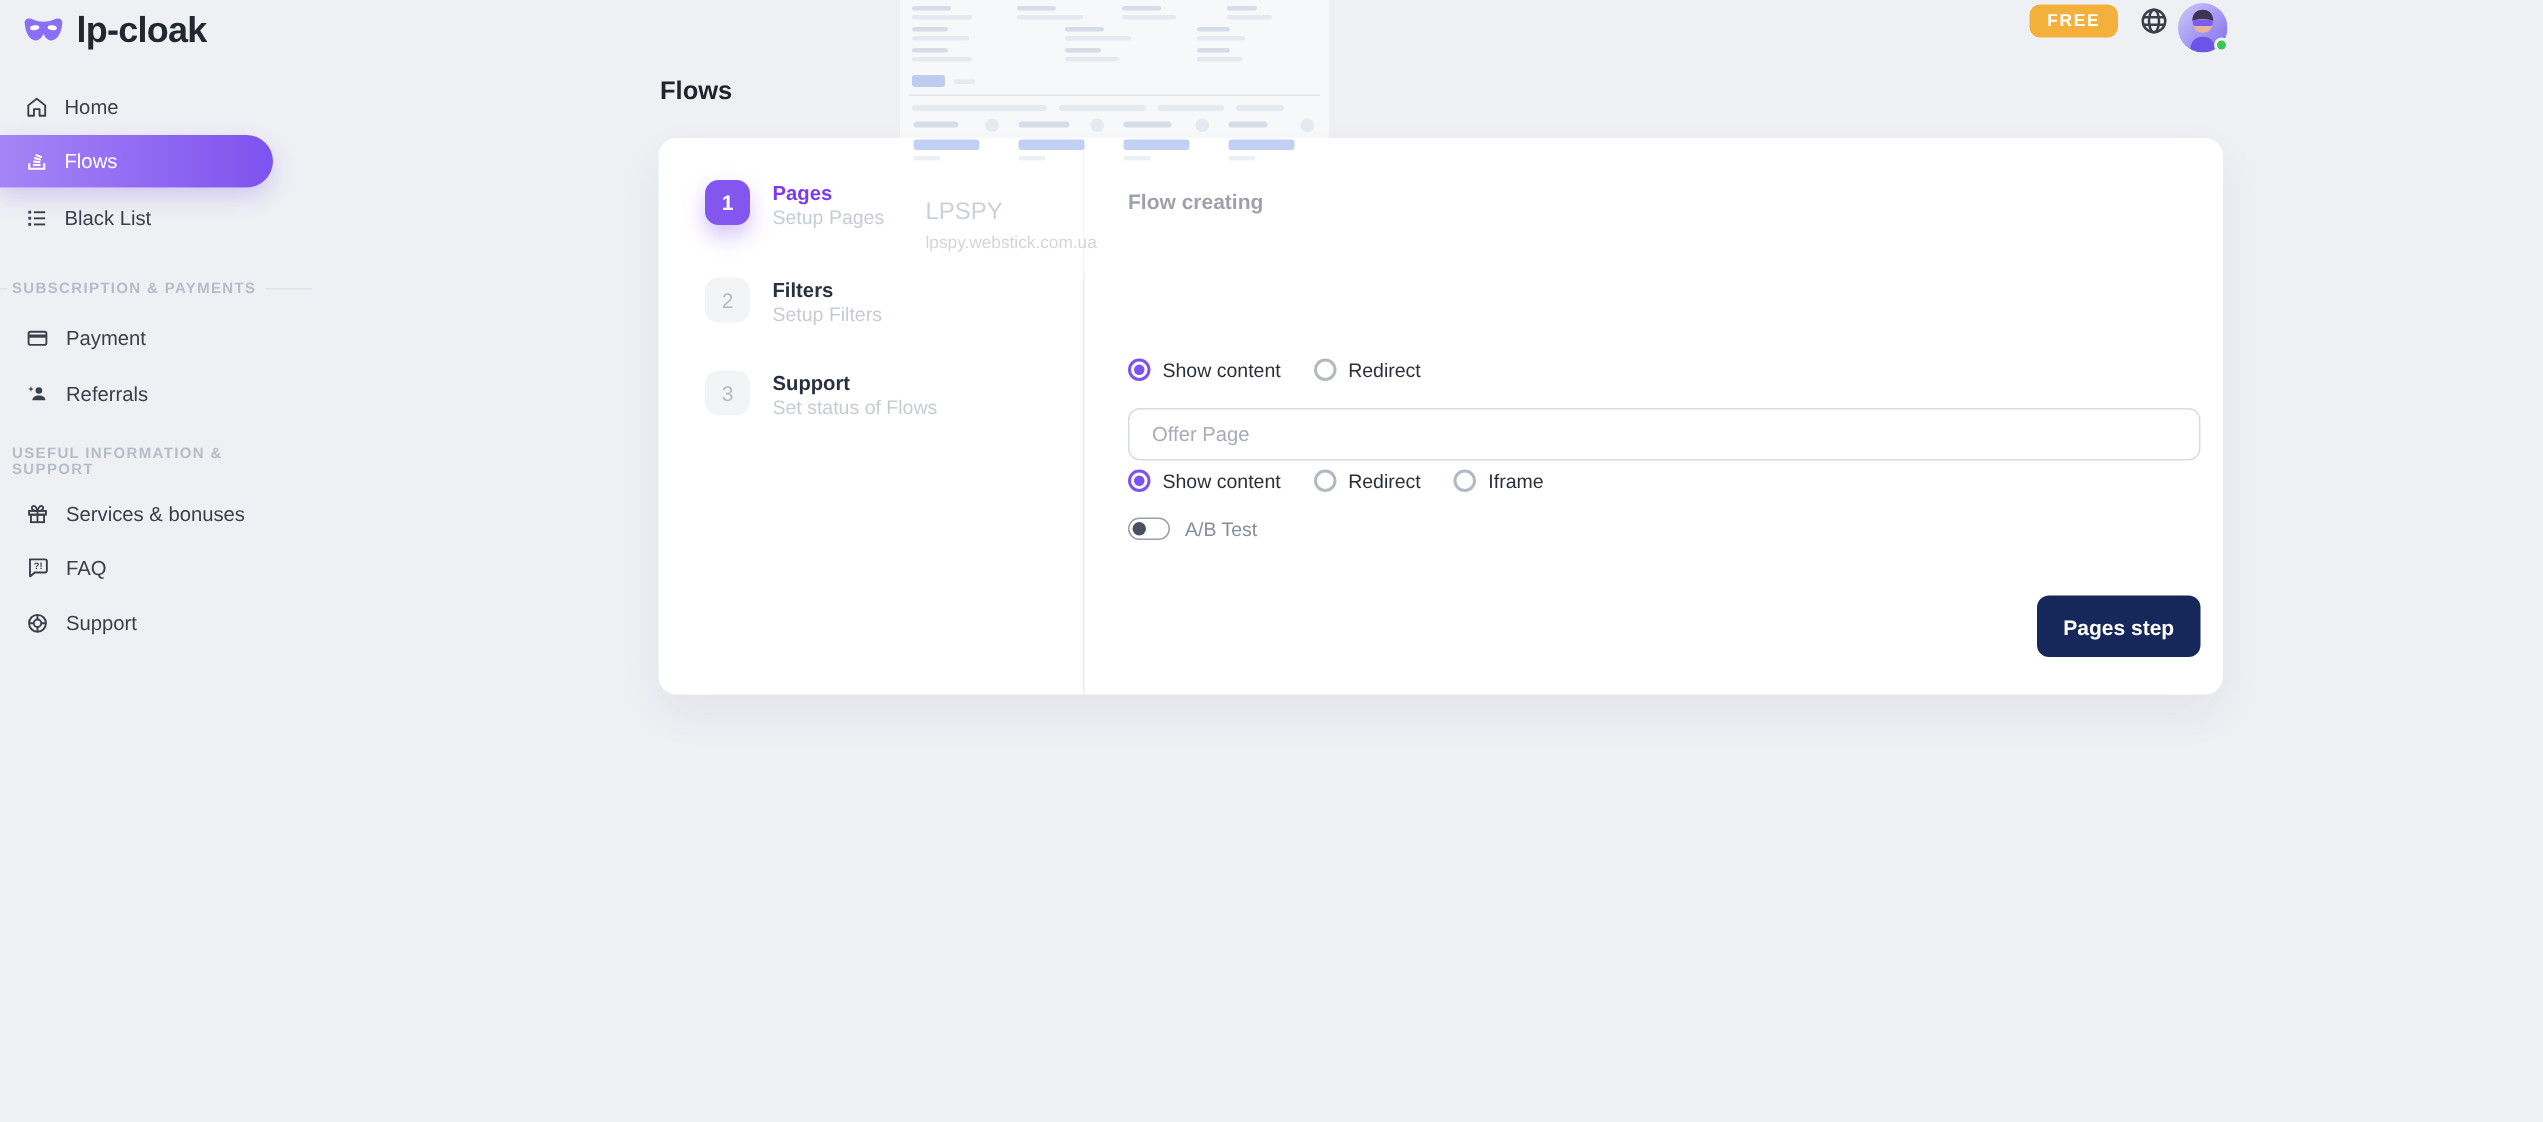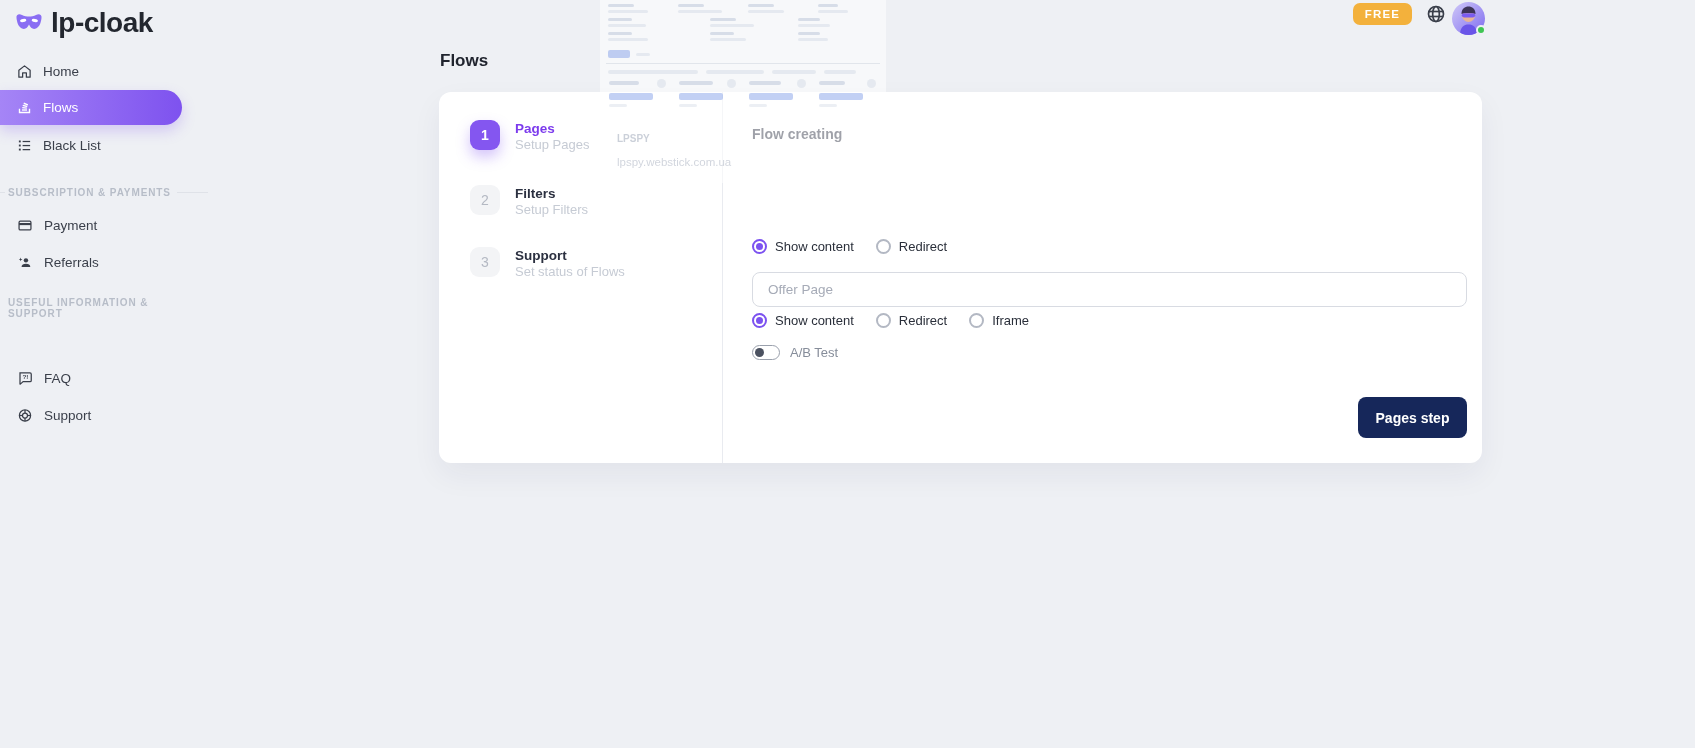--- a/index.html
+++ b/index.html
@@ -6,21 +6,21 @@
   html,body { background:#e4e6ea; }
   .app {
     position:relative; width:1695px; height:748px;
     background:#eef0f4; overflow:hidden;
     font-family:"Liberation Sans", sans-serif;
     color:#2b3040;
   }
   
   .logo { position:absolute; left:15px; top:7px; display:flex; align-items:center; gap:8px; }
   .logo-mark { width:28px; height:24px; display:block; }
-  .logo-text { font-size:28px; font-weight:800; color:#23272f; letter-spacing:-0.5px; }
+  .logo-text { font-size:24px; font-weight:800; color:#23272f; letter-spacing:-0.5px; }
   .side-item {
     position:absolute; left:17px; height:28px; width:200px;
     display:flex; align-items:center; gap:11px;
     font-size:13.5px; color:#3a3f4a; cursor:pointer;
   }
   .side-item svg { flex:0 0 auto; }
   .side-pill {
     position:absolute; left:0; top:90px; width:182px; height:35px;
     background:linear-gradient(90deg,#a585f6,#7e52ef);
     border-radius:0 18px 18px 0;
@@ -110,21 +110,21 @@
   .ghost {
     position:absolute; left:600px; top:0; width:286px; height:183px;
     background:rgba(255,255,255,0.55); border-radius:0 0 12px 12px;
     z-index:10; pointer-events:none;
   }
   .ghost .b { position:absolute; border-radius:2px; background:rgba(150,165,195,0.32); }
   .ghost .b.lite { background:rgba(150,165,195,0.18); }
   .ghost .b.blue { background:rgba(120,150,230,0.45); }
   .ghost .line { position:absolute; left:6px; right:6px; height:1px; background:rgba(160,170,190,0.25); }
   .ghost .mini { position:absolute; width:64px; height:30px; }
-  .ghost-title { position:absolute; left:17px; top:133px; font-size:10px; font-weight:700; color:rgba(140,150,170,0.45); }
+  .ghost-title { position:absolute; left:17px; top:133px; font-size:16px; font-weight:400; color:rgba(140,150,170,0.45); }
   .ghost-sub { position:absolute; left:17px; top:156px; font-size:11.5px; color:rgba(140,150,170,0.4); }
 </style>
 </head>
 <body>
 
 <div class="app">
 
   <div class="logo">
     <svg class="logo-mark" viewBox="0 0 28 24">
       <path fill="#8a6ef3" d="M1.5 7 C1 3.5 4 2.5 7 4 C9 5 12 5.5 14 5.5 C16 5.5 19 5 21 4 C24 2.5 27 3.5 26.5 7 C26 11.5 24.5 16 21 17.5 C18 18.8 15.5 17 14 13.5 C12.5 17 10 18.8 7 17.5 C3.5 16 2 11.5 1.5 7 Z"></path>
@@ -185,20 +185,30 @@
         <path d="M5 4 L5.8 6.2 L8 7 L5.8 7.8 L5 10 L4.2 7.8 L2 7 L4.2 6.2 Z"></path>
       </svg>
     <span>Referrals</span>
   </div>
 
   <div class="side-label" style="top:300px;">
     <span>USEFUL INFORMATION &amp; SUPPORT</span>
     <span class="rule"></span>
   </div>
 
+  <div class="side-item" style="top:328px;">
+    <svg width="16" height="15" viewBox="0 0 24 24" fill="none" stroke="#3a3f4a" stroke-width="2">
+        <rect x="3" y="9" width="18" height="4"></rect>
+        <rect x="5" y="13" width="14" height="8"></rect>
+        <path d="M12 9 V21"></path>
+        <path d="M12 9 C8 9 6 7.5 6 5.5 C6 3.8 8 3 9.5 4.2 C11 5.4 12 9 12 9 Z"></path>
+        <path d="M12 9 C16 9 18 7.5 18 5.5 C18 3.8 16 3 14.5 4.2 C13 5.4 12 9 12 9 Z"></path>
+      </svg>
+    <span>Services &amp; bonuses</span>
+  </div>
 
   <div class="side-item" style="top:364px;">
     <svg width="16" height="15" viewBox="0 0 24 24" fill="#3a3f4a">
         <path d="M4 3 H20 C21 3 22 4 22 5 V15 C22 16 21 17 20 17 H9 L4.5 21 C4.2 21.2 4 21 4 20.6 Z" fill="none" stroke="#3a3f4a" stroke-width="2"></path>
         <text x="8" y="13.5" font-size="10" font-weight="bold" fill="#3a3f4a" font-family="Liberation Sans, sans-serif">?!</text>
       </svg>
     <span>FAQ</span>
   </div>
 
   <div class="side-item" style="top:401px;">

